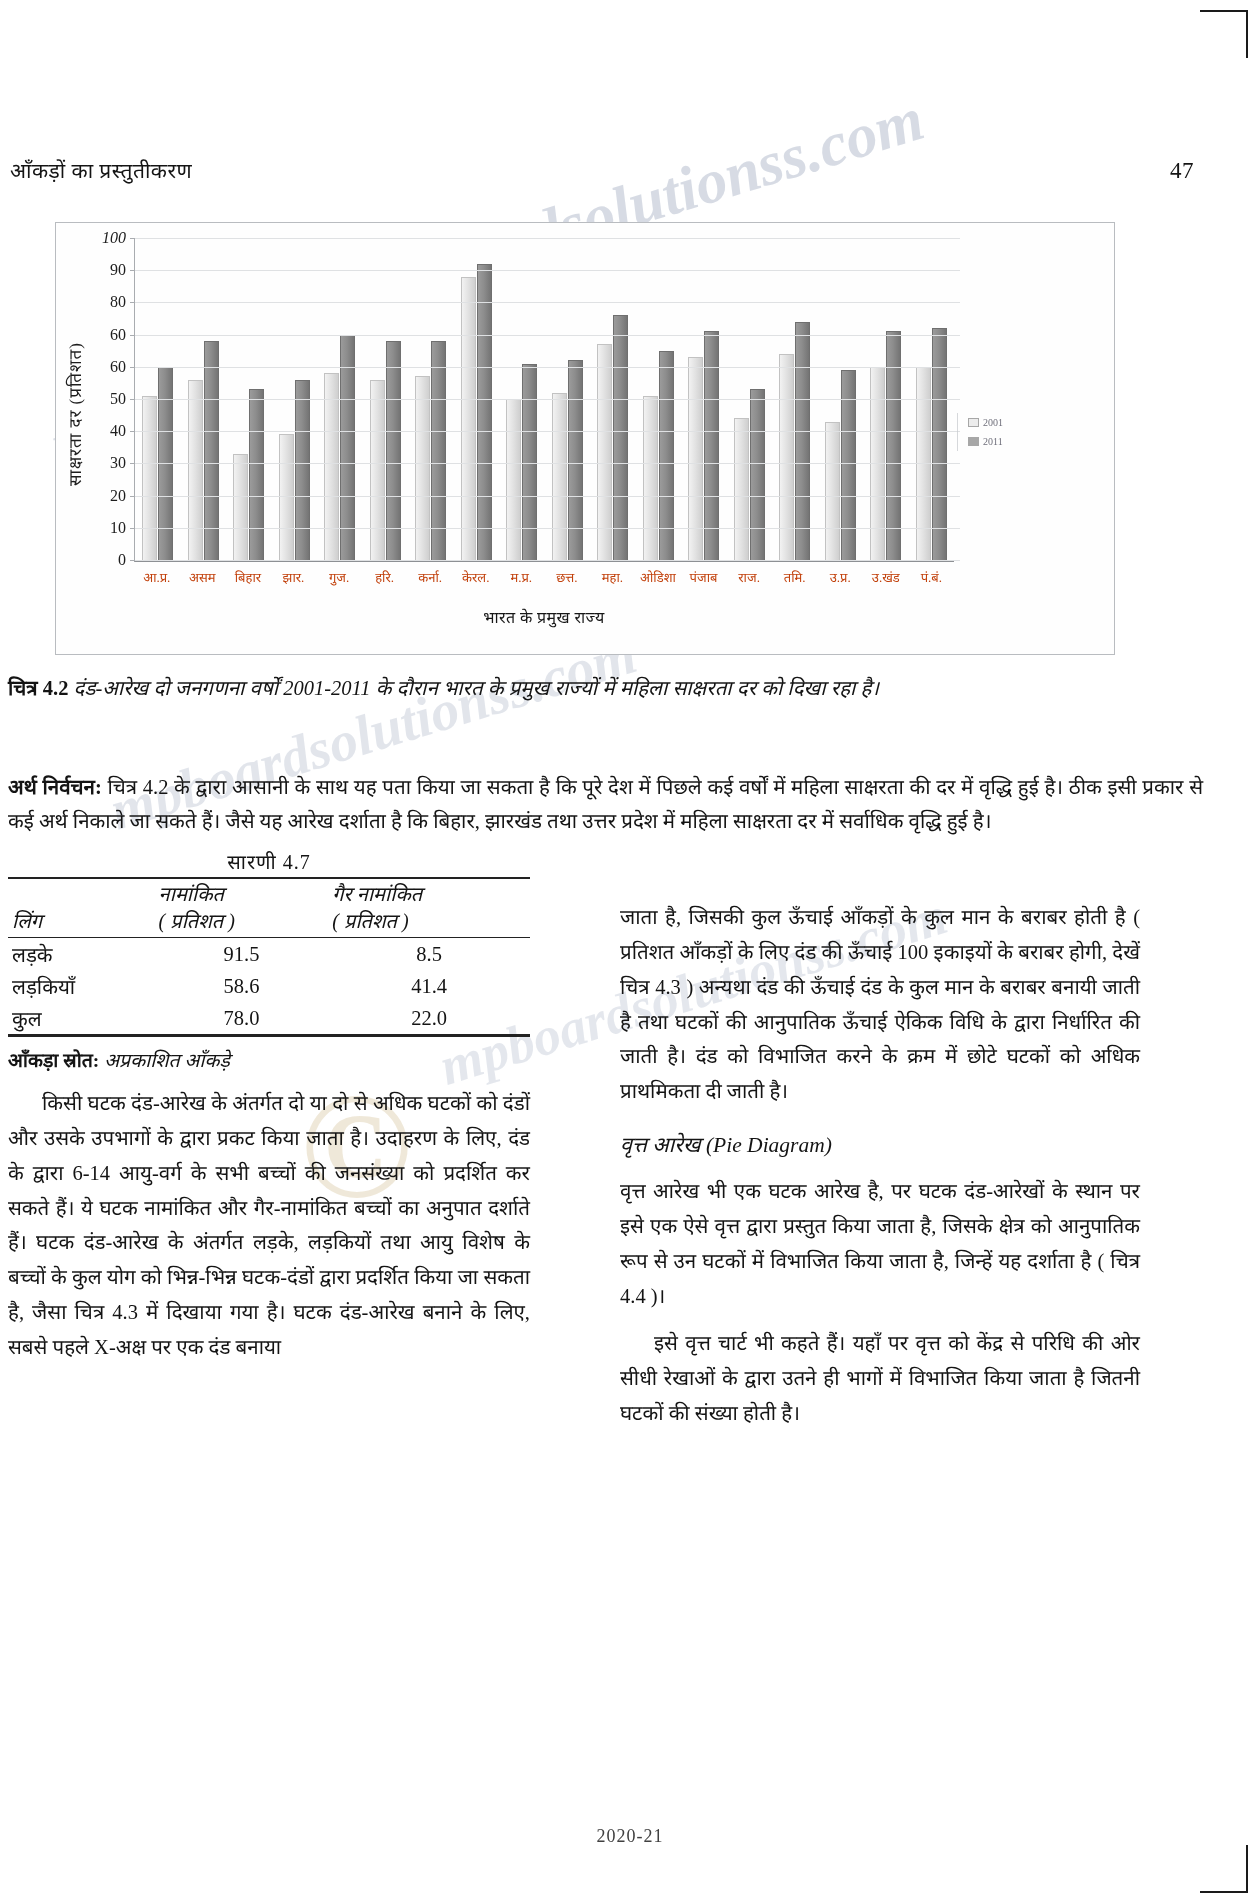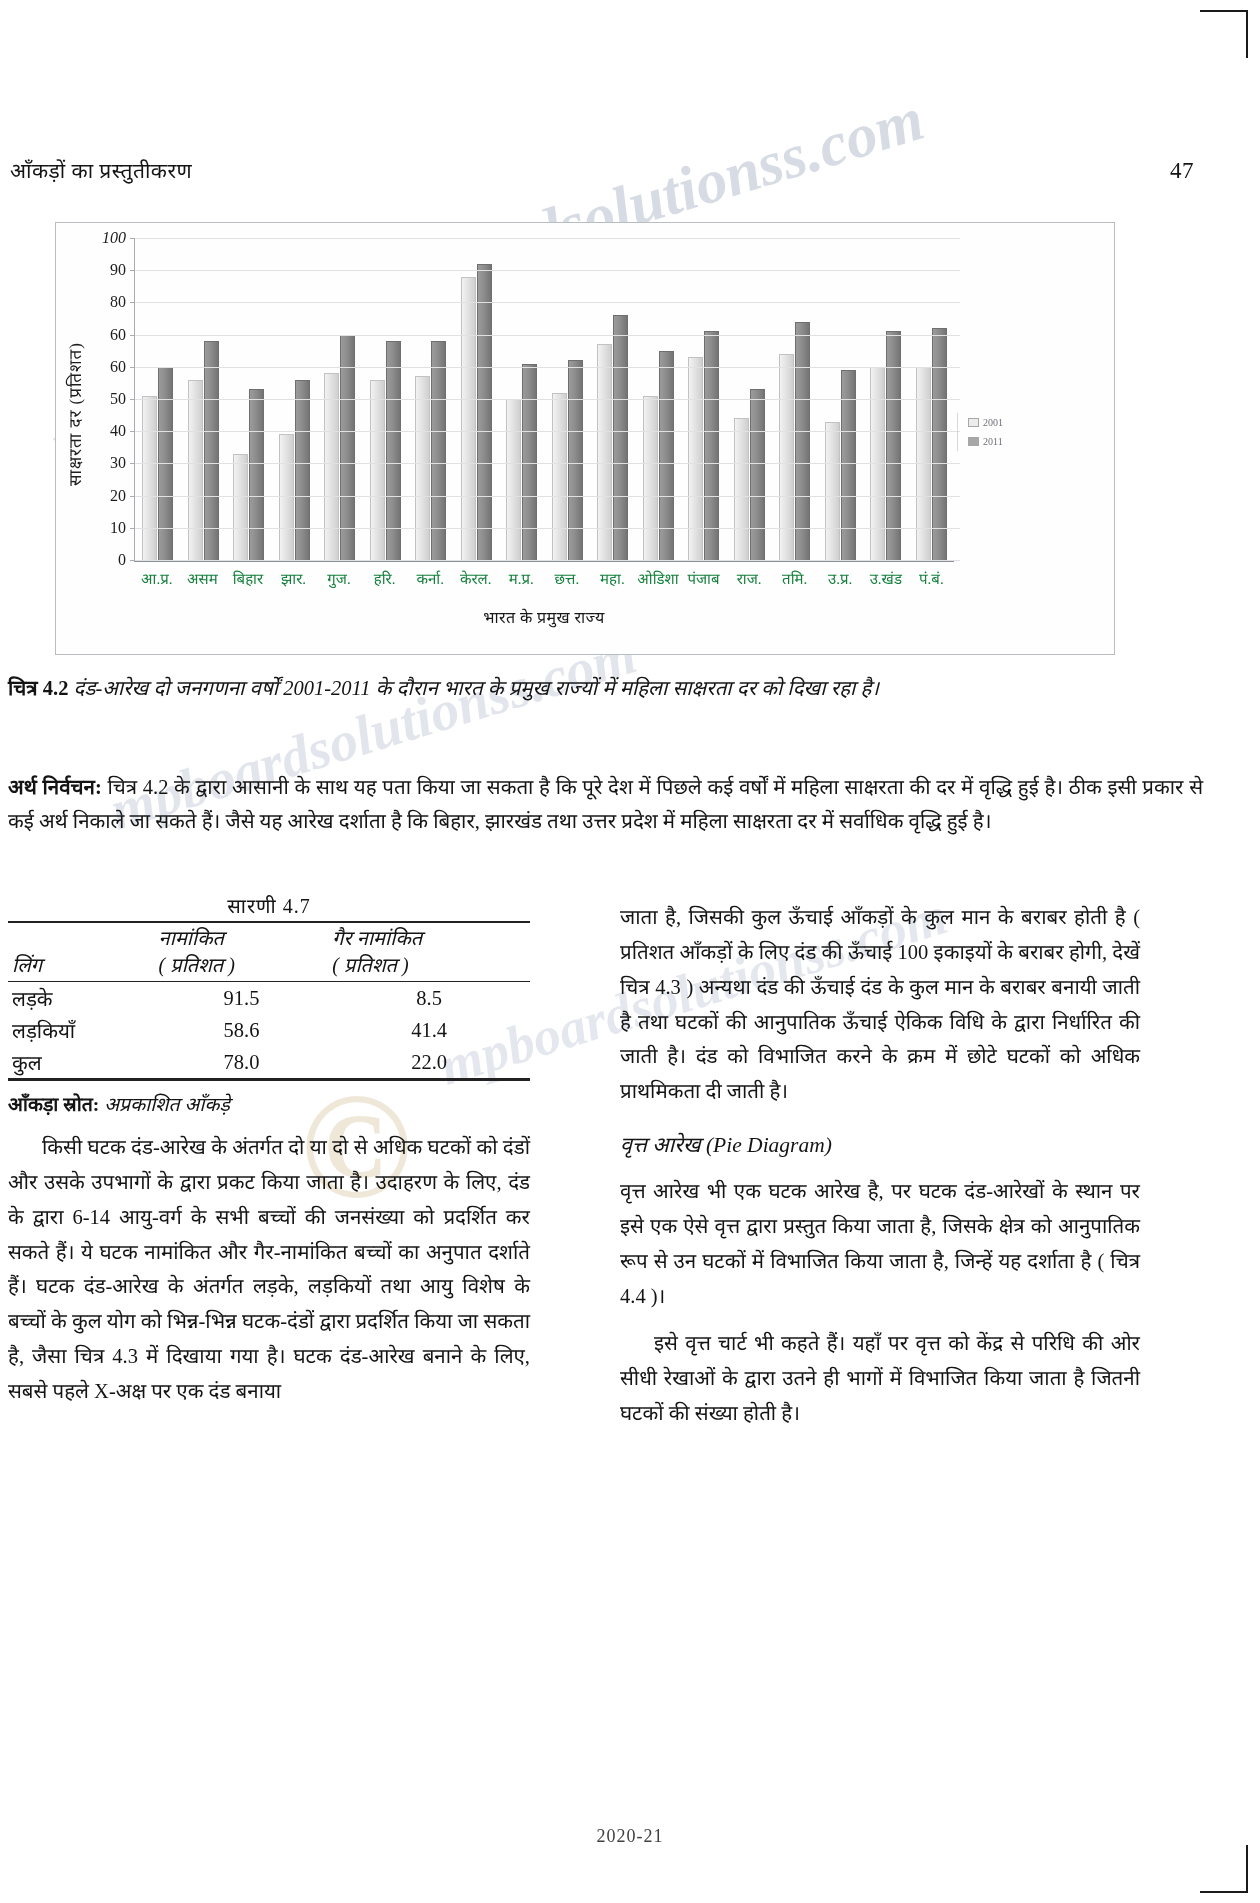--- a/index.html
+++ b/index.html
@@ -57,21 +57,21 @@
   .bar{width:13px;}
   .bar.a{background:linear-gradient(to right,#f2f2f2 0%,#e3e3e3 45%,#cfcfcf 100%);
          border:1px solid #c2c2c2;border-bottom:none;}
   .bar.b{background:linear-gradient(to right,#9b9b9b 0%,#8d8d8d 45%,#747474 100%);
          border:1px solid #6f6f6f;border-bottom:none;}
 
   .xlabels{
     position:absolute;left:78px;right:160px;bottom:58px;height:28px;
     display:flex;justify-content:space-around;align-items:flex-start;
   }
-  .xlab{flex:1 1 0;text-align:center;font-size:15px;color:#15803d;white-space:nowrap;}
+  .xlab{flex:1 1 0;text-align:center;font-size:13px;color:#c2410c;white-space:nowrap;}
   .xtitle{
     position:absolute;left:78px;right:160px;bottom:26px;text-align:center;
     font-size:16px;letter-spacing:.4px;color:#171717;
   }
 
   .legend{
     position:absolute;right:28px;top:190px;width:118px;
     border-left:1px solid #c9ccd0;padding-left:10px;
     font-size:10px;color:#3a3a4a;line-height:1.9;opacity:.75;
   }
@@ -89,21 +89,21 @@
   .caption b{font-style:normal;font-weight:700;}
 
   
   .interp{
     position:absolute;left:8px;top:770px;width:1195px;
     font-size:20.5px;line-height:1.68;text-align:justify;
   }
   .interp .lead{font-weight:700;}
 
   
-  .col-left{position:absolute;left:8px;top:892px;width:522px;}
+  .col-left{position:absolute;left:8px;top:848px;width:522px;}
   .col-right{position:absolute;left:620px;top:900px;width:520px;}
 
   .tbl-title-no{text-align:center;font-size:20px;letter-spacing:1px;margin-bottom:2px;}
   .tbl-title{
     text-align:center;font-weight:700;font-size:20.5px;line-height:1.5;
     margin:0 0 6px 0;
   }
   table.ncert{
     width:100%;border-collapse:collapse;font-size:20px;
   }

